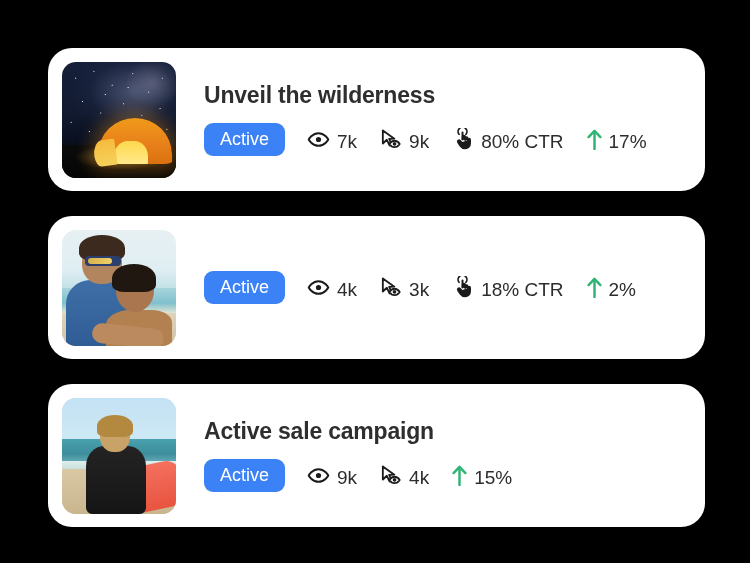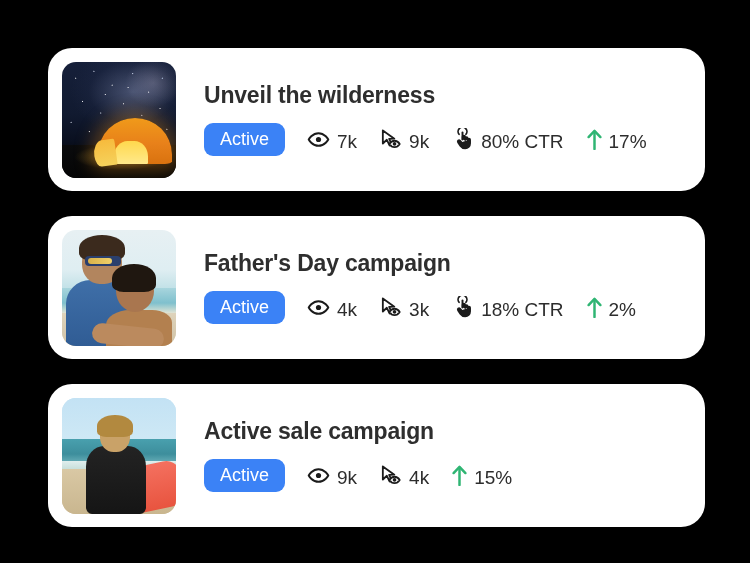--- a/index.html
+++ b/index.html
@@ -319,21 +319,20 @@
         <div class="fs-man-body"></div>
         <div class="fs-man-head"></div>
         <div class="fs-man-hair"></div>
         <div class="fs-glasses"></div>
         <div class="fs-boy-body"></div>
         <div class="fs-boy-head"></div>
         <div class="fs-boy-hair"></div>
         <div class="fs-arm"></div>
       </div>
       <div class="card-body">
-        <div class="card-title">Father's Day campaign</div>
         <div class="metrics-row">
 
           <div class="status-badge">Active</div>
 
           <div class="metric">
             <span class="metric-icon">
               <svg width="23" height="23" viewBox="0 0 24 24" fill="none">
                 <path d="M1.8 12S5.4 5.4 12 5.4 22.2 12 22.2 12 18.6 18.6 12 18.6 1.8 12 1.8 12Z" stroke="#1b1b1b" stroke-width="2.1" stroke-linejoin="round"></path>
                 <circle cx="12" cy="12" r="2.7" fill="#1b1b1b"></circle>
               </svg>

